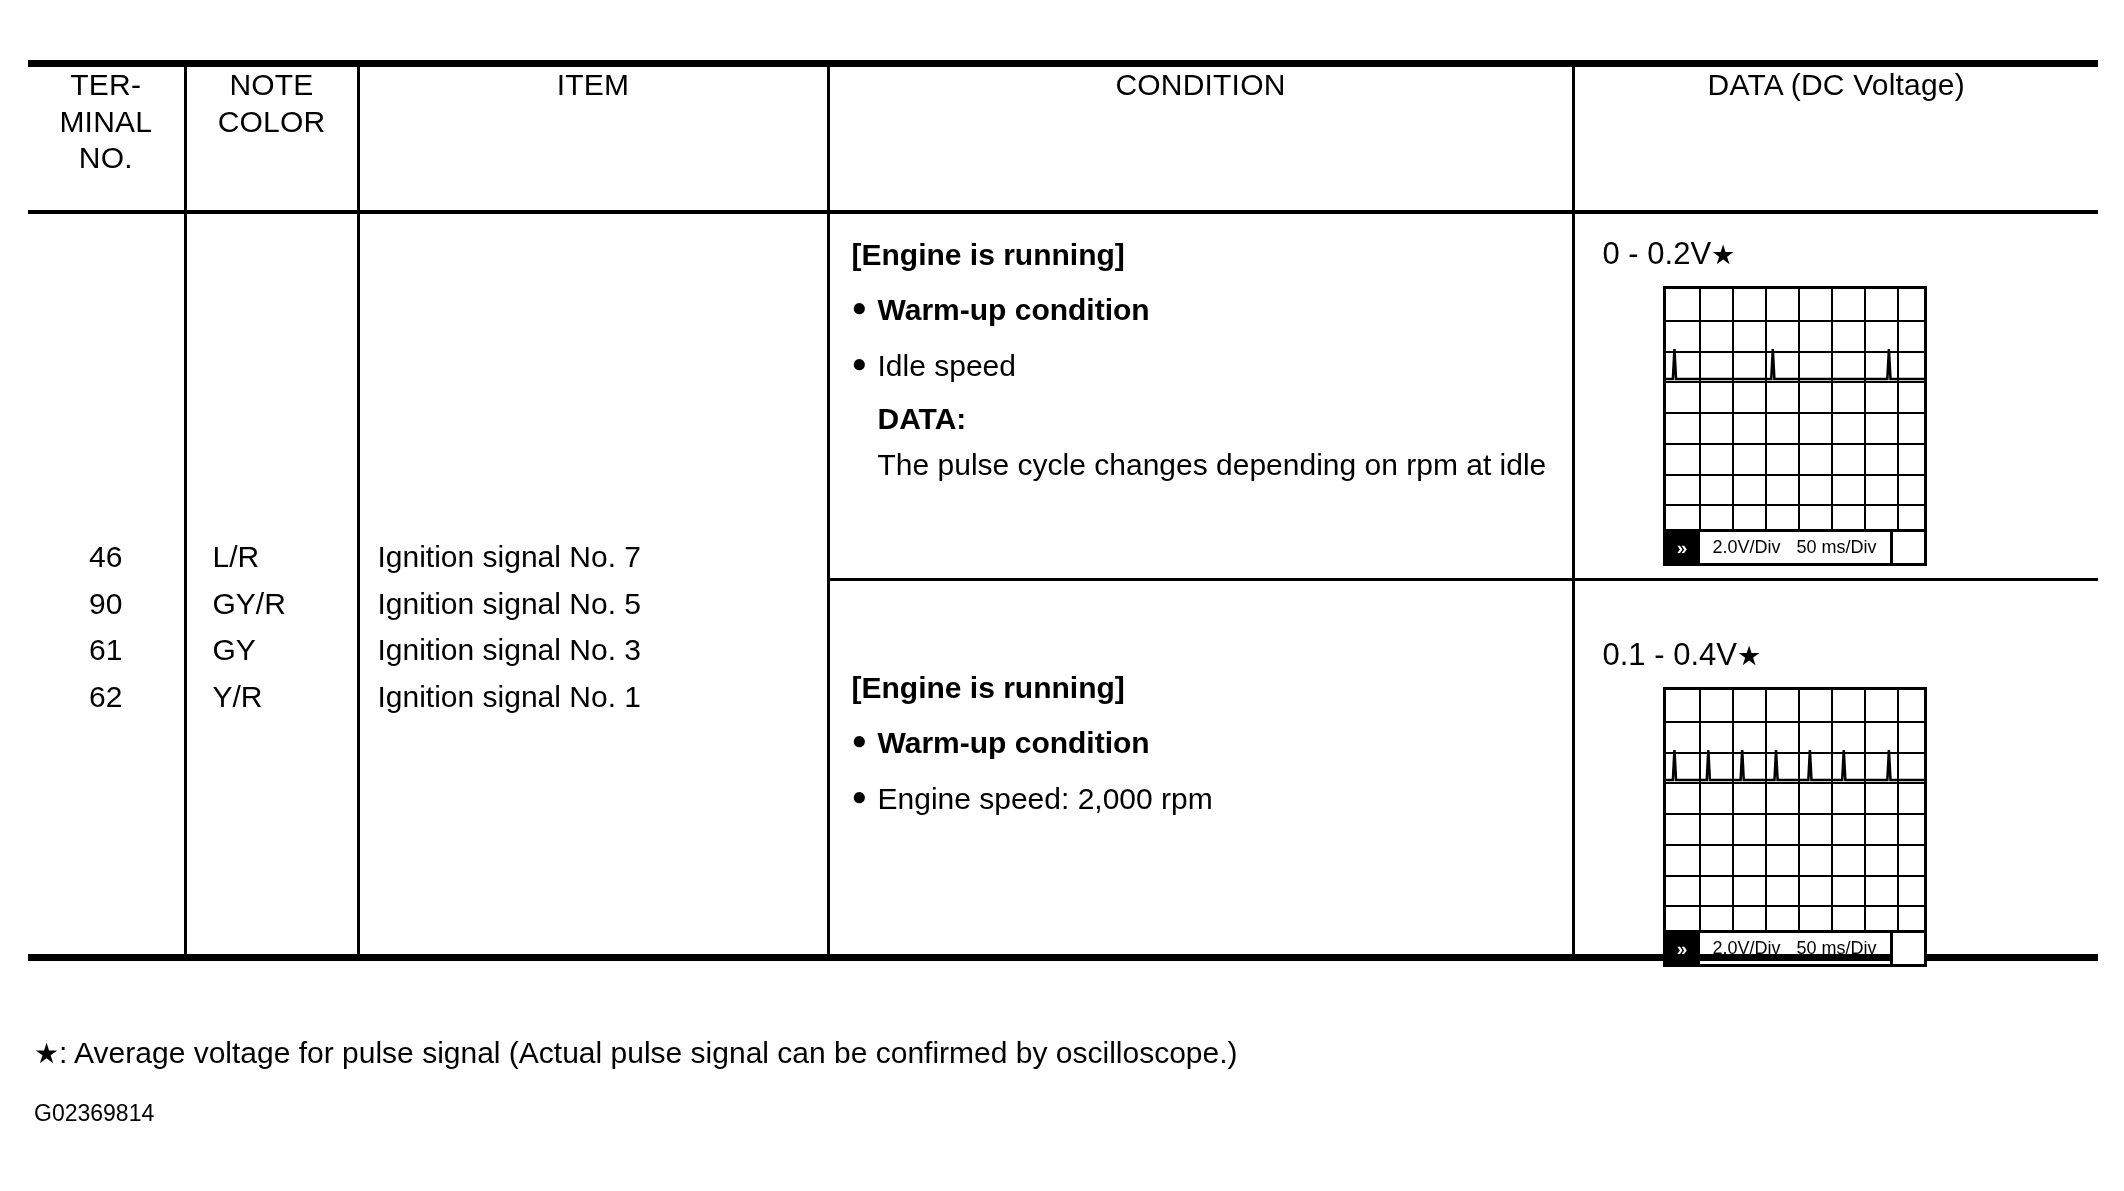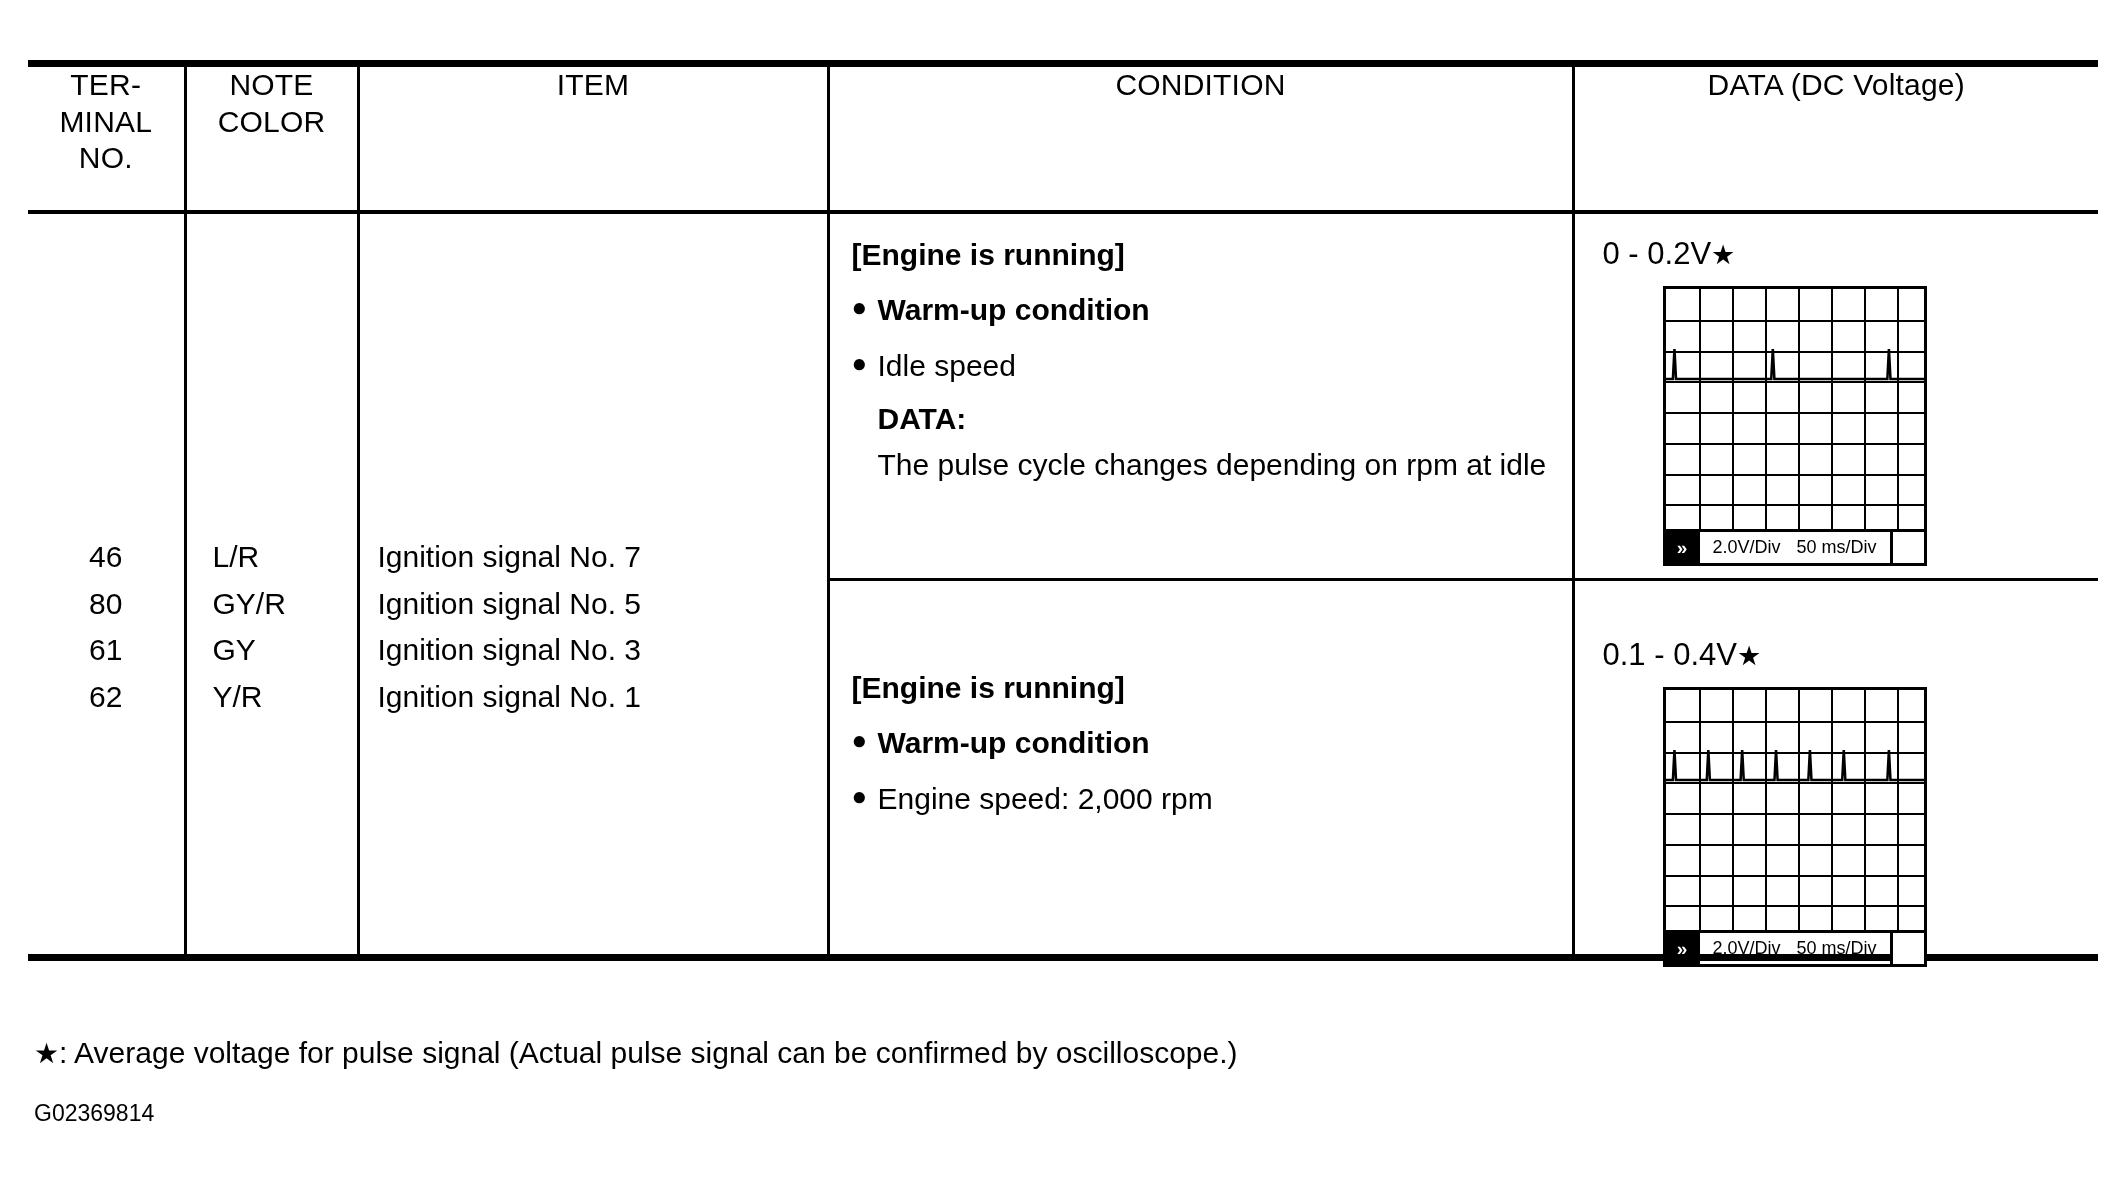--- a/index.html
+++ b/index.html
@@ -275,21 +275,21 @@
         <col class="col-cond">
           <col class="col-data">
       </colgroup>
 
       <tbody>
           <tr>
 
         <td class="body-cell vline">
           <div class="stack">
             <div>46</div>
-            <div>80</div>
+            <div>90</div>
             <div>61</div>
             <div>62</div>
           </div>
         </td>
 
         <td class="body-cell vline">
           <div class="stack left">
             <div>L/R</div>
             <div>GY/R</div>
             <div>GY</div>

